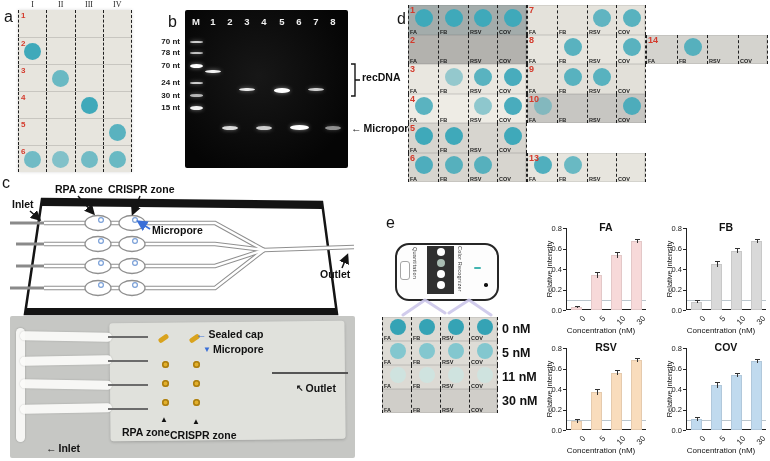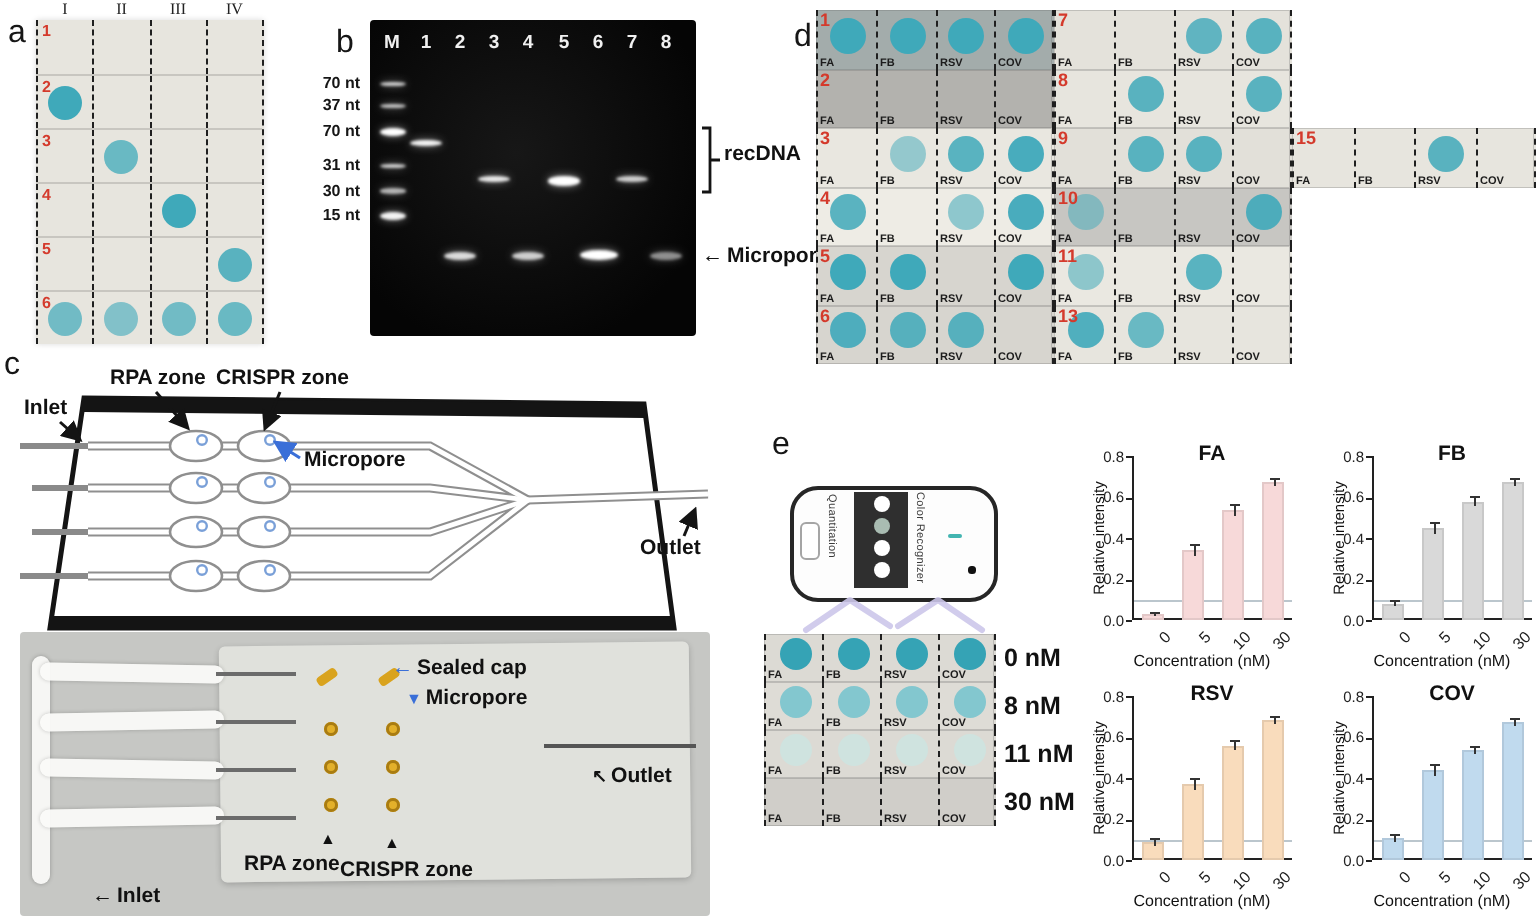--- a/index.html
+++ b/index.html
@@ -250,23 +250,23 @@
       <div style="position: absolute; left: 20px; top: 59.9617px; width: 16px; height: 3.5px; background: rgb(255, 255, 255); border-radius: 50%; filter: blur(0.7px); opacity: 0.95; box-shadow: rgba(255, 255, 255, 0.5) 0px 0px 4px;"></div>
       <div style="position: absolute; left: 54px; top: 77.9586px; width: 16px; height: 3.5px; background: rgb(255, 255, 255); border-radius: 50%; filter: blur(0.7px); opacity: 0.9; box-shadow: rgba(255, 255, 255, 0.5) 0px 0px 4px;"></div>
       <div style="position: absolute; left: 89px; top: 78.4008px; width: 16px; height: 4.5px; background: rgb(255, 255, 255); border-radius: 50%; filter: blur(0.7px); opacity: 1; box-shadow: rgba(255, 255, 255, 0.5) 0px 0px 4px;"></div>
       <div style="position: absolute; left: 123px; top: 77.9586px; width: 16px; height: 3.5px; background: rgb(255, 255, 255); border-radius: 50%; filter: blur(0.7px); opacity: 0.8; box-shadow: rgba(255, 255, 255, 0.5) 0px 0px 4px;"></div>
       <div style="position: absolute; left: 37px; top: 115.61px; width: 16px; height: 4px; background: rgb(255, 255, 255); border-radius: 50%; filter: blur(0.7px); opacity: 0.85; box-shadow: rgba(255, 255, 255, 0.5) 0px 0px 4px;"></div>
       <div style="position: absolute; left: 71px; top: 115.61px; width: 16px; height: 4px; background: rgb(255, 255, 255); border-radius: 50%; filter: blur(0.7px); opacity: 0.8; box-shadow: rgba(255, 255, 255, 0.5) 0px 0px 4px;"></div>
       <div style="position: absolute; left: 104.5px; top: 115.11px; width: 19px; height: 5px; background: rgb(255, 255, 255); border-radius: 50%; filter: blur(0.7px); opacity: 1; box-shadow: rgba(255, 255, 255, 0.5) 0px 0px 4px;"></div>
       <div style="position: absolute; left: 140px; top: 115.61px; width: 16px; height: 4px; background: rgb(255, 255, 255); border-radius: 50%; filter: blur(0.7px); opacity: 0.55; box-shadow: rgba(255, 255, 255, 0.5) 0px 0px 4px;"></div>
     </div>
     <span class="gelsmall" style="position: absolute; left: 150px; top: 37px; width: 30px; font: bold 8px &quot;Liberation Sans&quot;, sans-serif; text-align: right; color: rgb(22, 22, 22);">70 nt</span>
-    <span class="gelsmall" style="position: absolute; left: 150px; top: 48.1239px; width: 30px; font: bold 8px &quot;Liberation Sans&quot;, sans-serif; text-align: right; color: rgb(22, 22, 22);">37 nt</span>
+    <span class="gelsmall" style="position: absolute; left: 150px; top: 48.1239px; width: 30px; font: bold 8px &quot;Liberation Sans&quot;, sans-serif; text-align: right; color: rgb(22, 22, 22);">78 nt</span>
     <span class="gelsmall" style="position: absolute; left: 150px; top: 60.9879px; width: 30px; font: bold 8px &quot;Liberation Sans&quot;, sans-serif; text-align: right; color: rgb(22, 22, 22);">70 nt</span>
-    <span class="gelsmall" style="position: absolute; left: 150px; top: 77.8356px; width: 30px; font: bold 8px &quot;Liberation Sans&quot;, sans-serif; text-align: right; color: rgb(22, 22, 22);">31 nt</span>
+    <span class="gelsmall" style="position: absolute; left: 150px; top: 77.8356px; width: 30px; font: bold 8px &quot;Liberation Sans&quot;, sans-serif; text-align: right; color: rgb(22, 22, 22);">24 nt</span>
     <span class="gelsmall" style="position: absolute; left: 150px; top: 90.6995px; width: 30px; font: bold 8px &quot;Liberation Sans&quot;, sans-serif; text-align: right; color: rgb(22, 22, 22);">30 nt</span>
     <span class="gelsmall" style="position: absolute; left: 150px; top: 103.031px; width: 30px; font: bold 8px &quot;Liberation Sans&quot;, sans-serif; text-align: right; color: rgb(22, 22, 22);">15 nt</span>
     <div style="position: absolute; left: 408px; top: 5px; width: 119px; height: 29.5px; background: rgb(163, 172, 171); box-sizing: border-box; border-right: 1.5px dashed rgb(31, 31, 31); box-shadow: rgba(110, 110, 110, 0.3) 0px 0px 0px 0.5px inset;">
       <div style="position: absolute; left: 0px; top: 0px; width: 29.75px; height: 100%; box-sizing: border-box; border-left: 1.5px dashed rgb(31, 31, 31);">
         <div style="position: absolute; left: 5.875px; top: 3.5px; width: 18px; height: 18px; border-radius: 50%; background: rgb(63, 169, 186); opacity: 1;"></div>
         <span style="position: absolute; left: 1px; bottom: 0px; font: bold 6px &quot;Liberation Sans&quot;, sans-serif; color: rgb(28, 28, 28); display: inline-block; transform: scale(0.92); transform-origin: 0px 100%;">FA</span>
       </div>
       <div style="position: absolute; left: 29.75px; top: 0px; width: 29.75px; height: 100%; box-sizing: border-box; border-left: 1.5px dashed rgb(31, 31, 31);">
         <div style="position: absolute; left: 5.875px; top: 3.5px; width: 18px; height: 18px; border-radius: 50%; background: rgb(63, 169, 186); opacity: 1;"></div>
         <span style="position: absolute; left: 1px; bottom: 0px; font: bold 6px &quot;Liberation Sans&quot;, sans-serif; color: rgb(28, 28, 28); display: inline-block; transform: scale(0.92); transform-origin: 0px 100%;">FB</span>
@@ -429,69 +429,52 @@
       </div>
       <div style="position: absolute; left: 59.5px; top: 0px; width: 29.75px; height: 100%; box-sizing: border-box; border-left: 1.5px dashed rgb(31, 31, 31);">
         <span style="position: absolute; left: 1px; bottom: 0px; font: bold 6px &quot;Liberation Sans&quot;, sans-serif; color: rgb(28, 28, 28); display: inline-block; transform: scale(0.92); transform-origin: 0px 100%;">RSV</span>
       </div>
       <div style="position: absolute; left: 89.25px; top: 0px; width: 29.75px; height: 100%; box-sizing: border-box; border-left: 1.5px dashed rgb(31, 31, 31);">
         <div style="position: absolute; left: 5.875px; top: 3.5px; width: 18px; height: 18px; border-radius: 50%; background: rgb(63, 169, 186); opacity: 0.9;"></div>
         <span style="position: absolute; left: 1px; bottom: 0px; font: bold 6px &quot;Liberation Sans&quot;, sans-serif; color: rgb(28, 28, 28); display: inline-block; transform: scale(0.92); transform-origin: 0px 100%;">COV</span>
       </div>
       <span style="position: absolute; left: 2px; top: 0px; font: bold 9px &quot;Liberation Sans&quot;, sans-serif; color: rgb(212, 58, 44);">10</span>
     </div>
-    <div style="position: absolute; left: 527px; top: 123px; width: 119px; height: 29.5px; background: rgb(234, 232, 225); box-sizing: border-box; border-right: 1.5px dashed rgb(31, 31, 31); box-shadow: rgba(110, 110, 110, 0.3) 0px 0px 0px 0.5px inset;">
-      <div style="position: absolute; left: 0px; top: 0px; width: 29.75px; height: 100%; box-sizing: border-box; border-left: 1.5px dashed rgb(31, 31, 31);">
-        <div style="position: absolute; left: 5.875px; top: 3.5px; width: 18px; height: 18px; border-radius: 50%; background: rgb(63, 169, 186); opacity: 0.55;"></div>
-        <span style="position: absolute; left: 1px; bottom: 0px; font: bold 6px &quot;Liberation Sans&quot;, sans-serif; color: rgb(28, 28, 28); display: inline-block; transform: scale(0.92); transform-origin: 0px 100%;">FA</span>
-      </div>
-      <div style="position: absolute; left: 29.75px; top: 0px; width: 29.75px; height: 100%; box-sizing: border-box; border-left: 1.5px dashed rgb(31, 31, 31);">
-        <span style="position: absolute; left: 1px; bottom: 0px; font: bold 6px &quot;Liberation Sans&quot;, sans-serif; color: rgb(28, 28, 28); display: inline-block; transform: scale(0.92); transform-origin: 0px 100%;">FB</span>
-      </div>
-      <div style="position: absolute; left: 59.5px; top: 0px; width: 29.75px; height: 100%; box-sizing: border-box; border-left: 1.5px dashed rgb(31, 31, 31);">
-        <div style="position: absolute; left: 5.875px; top: 3.5px; width: 18px; height: 18px; border-radius: 50%; background: rgb(63, 169, 186); opacity: 0.85;"></div>
-        <span style="position: absolute; left: 1px; bottom: 0px; font: bold 6px &quot;Liberation Sans&quot;, sans-serif; color: rgb(28, 28, 28); display: inline-block; transform: scale(0.92); transform-origin: 0px 100%;">RSV</span>
-      </div>
-      <div style="position: absolute; left: 89.25px; top: 0px; width: 29.75px; height: 100%; box-sizing: border-box; border-left: 1.5px dashed rgb(31, 31, 31);">
-        <span style="position: absolute; left: 1px; bottom: 0px; font: bold 6px &quot;Liberation Sans&quot;, sans-serif; color: rgb(28, 28, 28); display: inline-block; transform: scale(0.92); transform-origin: 0px 100%;">COV</span>
-      </div>
-      <span style="position: absolute; left: 2px; top: 0px; font: bold 9px &quot;Liberation Sans&quot;, sans-serif; color: rgb(212, 58, 44);">11</span>
-    </div>
     <div style="position: absolute; left: 527px; top: 152.5px; width: 119px; height: 29.5px; background: rgb(231, 229, 222); box-sizing: border-box; border-right: 1.5px dashed rgb(31, 31, 31); box-shadow: rgba(110, 110, 110, 0.3) 0px 0px 0px 0.5px inset;">
       <div style="position: absolute; left: 0px; top: 0px; width: 29.75px; height: 100%; box-sizing: border-box; border-left: 1.5px dashed rgb(31, 31, 31);">
         <div style="position: absolute; left: 5.875px; top: 3.5px; width: 18px; height: 18px; border-radius: 50%; background: rgb(63, 169, 186); opacity: 0.9;"></div>
         <span style="position: absolute; left: 1px; bottom: 0px; font: bold 6px &quot;Liberation Sans&quot;, sans-serif; color: rgb(28, 28, 28); display: inline-block; transform: scale(0.92); transform-origin: 0px 100%;">FA</span>
       </div>
       <div style="position: absolute; left: 29.75px; top: 0px; width: 29.75px; height: 100%; box-sizing: border-box; border-left: 1.5px dashed rgb(31, 31, 31);">
         <div style="position: absolute; left: 5.875px; top: 3.5px; width: 18px; height: 18px; border-radius: 50%; background: rgb(63, 169, 186); opacity: 0.75;"></div>
         <span style="position: absolute; left: 1px; bottom: 0px; font: bold 6px &quot;Liberation Sans&quot;, sans-serif; color: rgb(28, 28, 28); display: inline-block; transform: scale(0.92); transform-origin: 0px 100%;">FB</span>
       </div>
       <div style="position: absolute; left: 59.5px; top: 0px; width: 29.75px; height: 100%; box-sizing: border-box; border-left: 1.5px dashed rgb(31, 31, 31);">
         <span style="position: absolute; left: 1px; bottom: 0px; font: bold 6px &quot;Liberation Sans&quot;, sans-serif; color: rgb(28, 28, 28); display: inline-block; transform: scale(0.92); transform-origin: 0px 100%;">RSV</span>
       </div>
       <div style="position: absolute; left: 89.25px; top: 0px; width: 29.75px; height: 100%; box-sizing: border-box; border-left: 1.5px dashed rgb(31, 31, 31);">
         <span style="position: absolute; left: 1px; bottom: 0px; font: bold 6px &quot;Liberation Sans&quot;, sans-serif; color: rgb(28, 28, 28); display: inline-block; transform: scale(0.92); transform-origin: 0px 100%;">COV</span>
       </div>
       <span style="position: absolute; left: 2px; top: 0px; font: bold 9px &quot;Liberation Sans&quot;, sans-serif; color: rgb(212, 58, 44);">13</span>
     </div>
-    <div style="position: absolute; left: 646px; top: 64px; width: 122px; height: 29.5px; background: rgb(231, 229, 222); box-sizing: border-box; border-right: 1.5px dashed rgb(31, 31, 31); box-shadow: rgba(110, 110, 110, 0.3) 0px 0px 0px 0.5px inset;">
+    <div style="position: absolute; left: 646px; top: 34.5px; width: 122px; height: 29.5px; background: rgb(212, 211, 206); box-sizing: border-box; border-right: 1.5px dashed rgb(31, 31, 31); box-shadow: rgba(110, 110, 110, 0.3) 0px 0px 0px 0.5px inset;">
       <div style="position: absolute; left: 0px; top: 0px; width: 30.5px; height: 100%; box-sizing: border-box; border-left: 1.5px dashed rgb(31, 31, 31);">
         <span style="position: absolute; left: 1px; bottom: 0px; font: bold 6px &quot;Liberation Sans&quot;, sans-serif; color: rgb(28, 28, 28); display: inline-block; transform: scale(0.92); transform-origin: 0px 100%;">FA</span>
       </div>
       <div style="position: absolute; left: 30.5px; top: 0px; width: 30.5px; height: 100%; box-sizing: border-box; border-left: 1.5px dashed rgb(31, 31, 31);">
+        <div style="position: absolute; left: 6.25px; top: 3.5px; width: 18px; height: 18px; border-radius: 50%; background: rgb(63, 169, 186); opacity: 0.85;"></div>
         <span style="position: absolute; left: 1px; bottom: 0px; font: bold 6px &quot;Liberation Sans&quot;, sans-serif; color: rgb(28, 28, 28); display: inline-block; transform: scale(0.92); transform-origin: 0px 100%;">FB</span>
       </div>
       <div style="position: absolute; left: 61px; top: 0px; width: 30.5px; height: 100%; box-sizing: border-box; border-left: 1.5px dashed rgb(31, 31, 31);">
-        <div style="position: absolute; left: 6.25px; top: 3.5px; width: 18px; height: 18px; border-radius: 50%; background: rgb(63, 169, 186); opacity: 0.85;"></div>
         <span style="position: absolute; left: 1px; bottom: 0px; font: bold 6px &quot;Liberation Sans&quot;, sans-serif; color: rgb(28, 28, 28); display: inline-block; transform: scale(0.92); transform-origin: 0px 100%;">RSV</span>
       </div>
       <div style="position: absolute; left: 91.5px; top: 0px; width: 30.5px; height: 100%; box-sizing: border-box; border-left: 1.5px dashed rgb(31, 31, 31);">
         <span style="position: absolute; left: 1px; bottom: 0px; font: bold 6px &quot;Liberation Sans&quot;, sans-serif; color: rgb(28, 28, 28); display: inline-block; transform: scale(0.92); transform-origin: 0px 100%;">COV</span>
       </div>
-      <span style="position: absolute; left: 2px; top: 0px; font: bold 9px &quot;Liberation Sans&quot;, sans-serif; color: rgb(212, 58, 44);">15</span>
+      <span style="position: absolute; left: 2px; top: 0px; font: bold 9px &quot;Liberation Sans&quot;, sans-serif; color: rgb(212, 58, 44);">14</span>
     </div>
     <div style="position: absolute; left: 382px; top: 317px; width: 116px; height: 24px; background: rgb(220, 218, 212); box-sizing: border-box; border-right: 1.5px dashed rgb(31, 31, 31); box-shadow: rgba(110, 110, 110, 0.3) 0px 0px 0px 0.5px inset;">
       <div style="position: absolute; left: 0px; top: 0px; width: 29px; height: 100%; box-sizing: border-box; border-left: 1.5px dashed rgb(31, 31, 31);">
         <div style="position: absolute; left: 6.5px; top: 2px; width: 16px; height: 16px; border-radius: 50%; background: rgb(53, 163, 181); opacity: 1;"></div>
         <span style="position: absolute; left: 1px; bottom: 0px; font: bold 6px &quot;Liberation Sans&quot;, sans-serif; color: rgb(28, 28, 28); display: inline-block; transform: scale(0.92); transform-origin: 0px 100%;">FA</span>
       </div>
       <div style="position: absolute; left: 29px; top: 0px; width: 29px; height: 100%; box-sizing: border-box; border-left: 1.5px dashed rgb(31, 31, 31);">
         <div style="position: absolute; left: 6.5px; top: 2px; width: 16px; height: 16px; border-radius: 50%; background: rgb(53, 163, 181); opacity: 1;"></div>
         <span style="position: absolute; left: 1px; bottom: 0px; font: bold 6px &quot;Liberation Sans&quot;, sans-serif; color: rgb(28, 28, 28); display: inline-block; transform: scale(0.92); transform-origin: 0px 100%;">FB</span>
       </div>
@@ -516,21 +499,21 @@
       </div>
       <div style="position: absolute; left: 58px; top: 0px; width: 29px; height: 100%; box-sizing: border-box; border-left: 1.5px dashed rgb(31, 31, 31);">
         <div style="position: absolute; left: 6.5px; top: 2px; width: 16px; height: 16px; border-radius: 50%; background: rgb(131, 199, 207); opacity: 1;"></div>
         <span style="position: absolute; left: 1px; bottom: 0px; font: bold 6px &quot;Liberation Sans&quot;, sans-serif; color: rgb(28, 28, 28); display: inline-block; transform: scale(0.92); transform-origin: 0px 100%;">RSV</span>
       </div>
       <div style="position: absolute; left: 87px; top: 0px; width: 29px; height: 100%; box-sizing: border-box; border-left: 1.5px dashed rgb(31, 31, 31);">
         <div style="position: absolute; left: 6.5px; top: 2px; width: 16px; height: 16px; border-radius: 50%; background: rgb(131, 199, 207); opacity: 1;"></div>
         <span style="position: absolute; left: 1px; bottom: 0px; font: bold 6px &quot;Liberation Sans&quot;, sans-serif; color: rgb(28, 28, 28); display: inline-block; transform: scale(0.92); transform-origin: 0px 100%;">COV</span>
       </div>
     </div>
-    <span style="position: absolute; left: 502px; top: 346px; font: 600 12.5px &quot;Liberation Sans&quot;, sans-serif; color: rgb(17, 17, 17); white-space: nowrap;">8 nM</span>
+    <span style="position: absolute; left: 502px; top: 346px; font: 600 12.5px &quot;Liberation Sans&quot;, sans-serif; color: rgb(17, 17, 17); white-space: nowrap;">5 nM</span>
     <div style="position: absolute; left: 382px; top: 365px; width: 116px; height: 24px; background: rgb(220, 218, 212); box-sizing: border-box; border-right: 1.5px dashed rgb(31, 31, 31); box-shadow: rgba(110, 110, 110, 0.3) 0px 0px 0px 0.5px inset;">
       <div style="position: absolute; left: 0px; top: 0px; width: 29px; height: 100%; box-sizing: border-box; border-left: 1.5px dashed rgb(31, 31, 31);">
         <div style="position: absolute; left: 6.5px; top: 2px; width: 16px; height: 16px; border-radius: 50%; background: rgb(207, 227, 223); opacity: 1;"></div>
         <span style="position: absolute; left: 1px; bottom: 0px; font: bold 6px &quot;Liberation Sans&quot;, sans-serif; color: rgb(28, 28, 28); display: inline-block; transform: scale(0.92); transform-origin: 0px 100%;">FA</span>
       </div>
       <div style="position: absolute; left: 29px; top: 0px; width: 29px; height: 100%; box-sizing: border-box; border-left: 1.5px dashed rgb(31, 31, 31);">
         <div style="position: absolute; left: 6.5px; top: 2px; width: 16px; height: 16px; border-radius: 50%; background: rgb(207, 227, 223); opacity: 1;"></div>
         <span style="position: absolute; left: 1px; bottom: 0px; font: bold 6px &quot;Liberation Sans&quot;, sans-serif; color: rgb(28, 28, 28); display: inline-block; transform: scale(0.92); transform-origin: 0px 100%;">FB</span>
       </div>
       <div style="position: absolute; left: 58px; top: 0px; width: 29px; height: 100%; box-sizing: border-box; border-left: 1.5px dashed rgb(31, 31, 31);">

